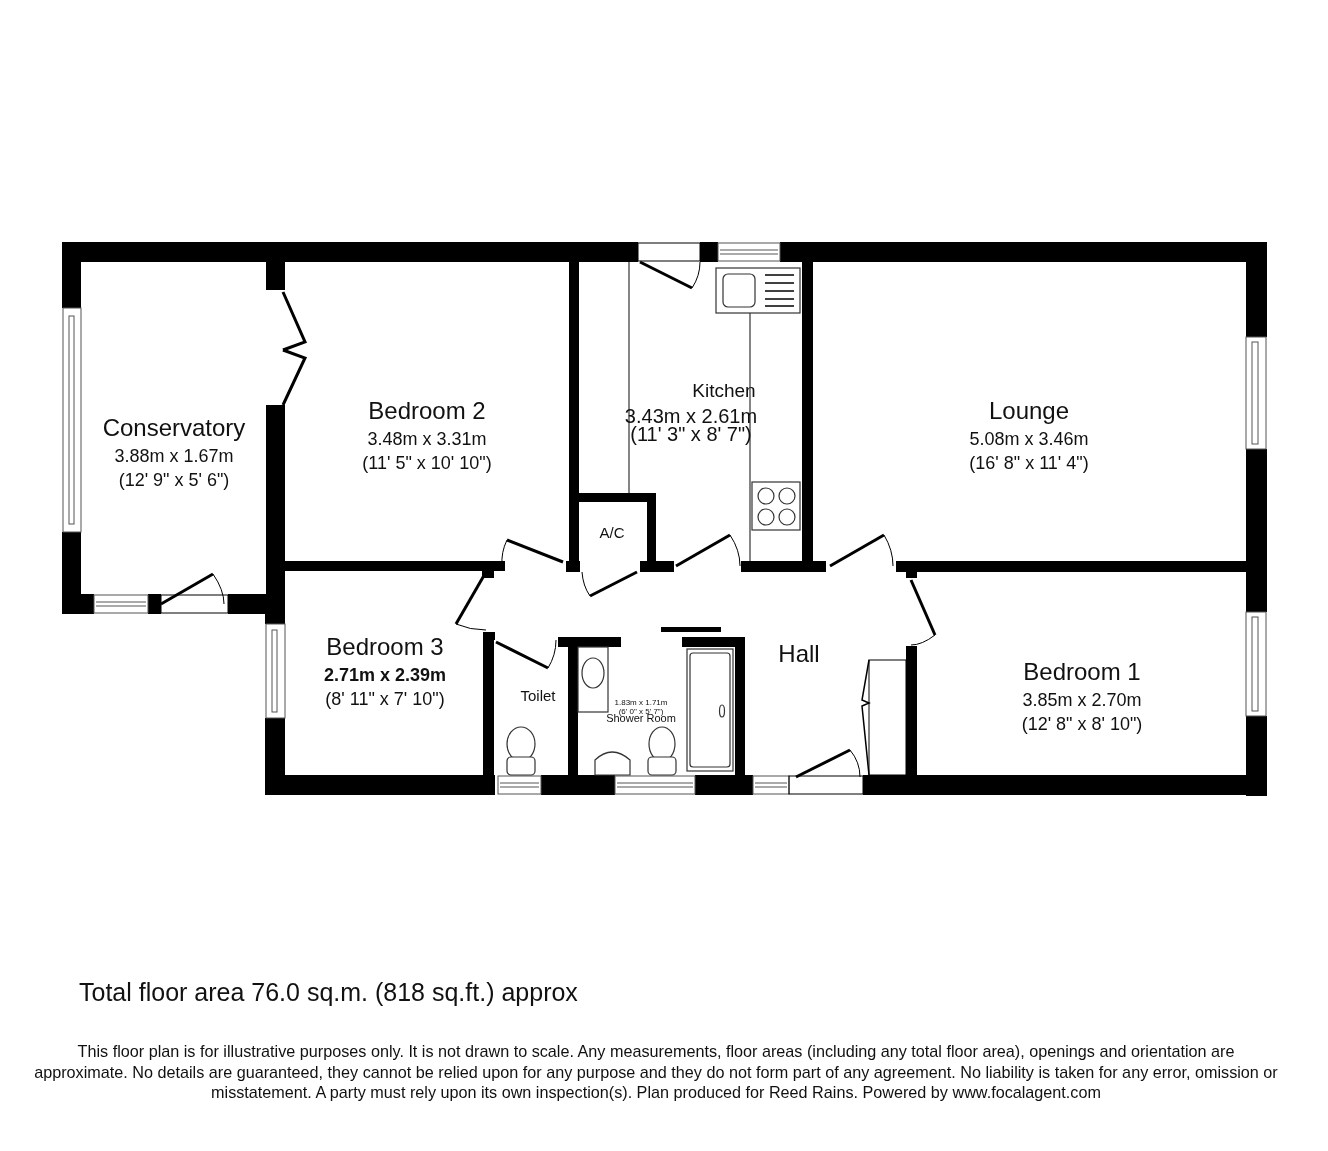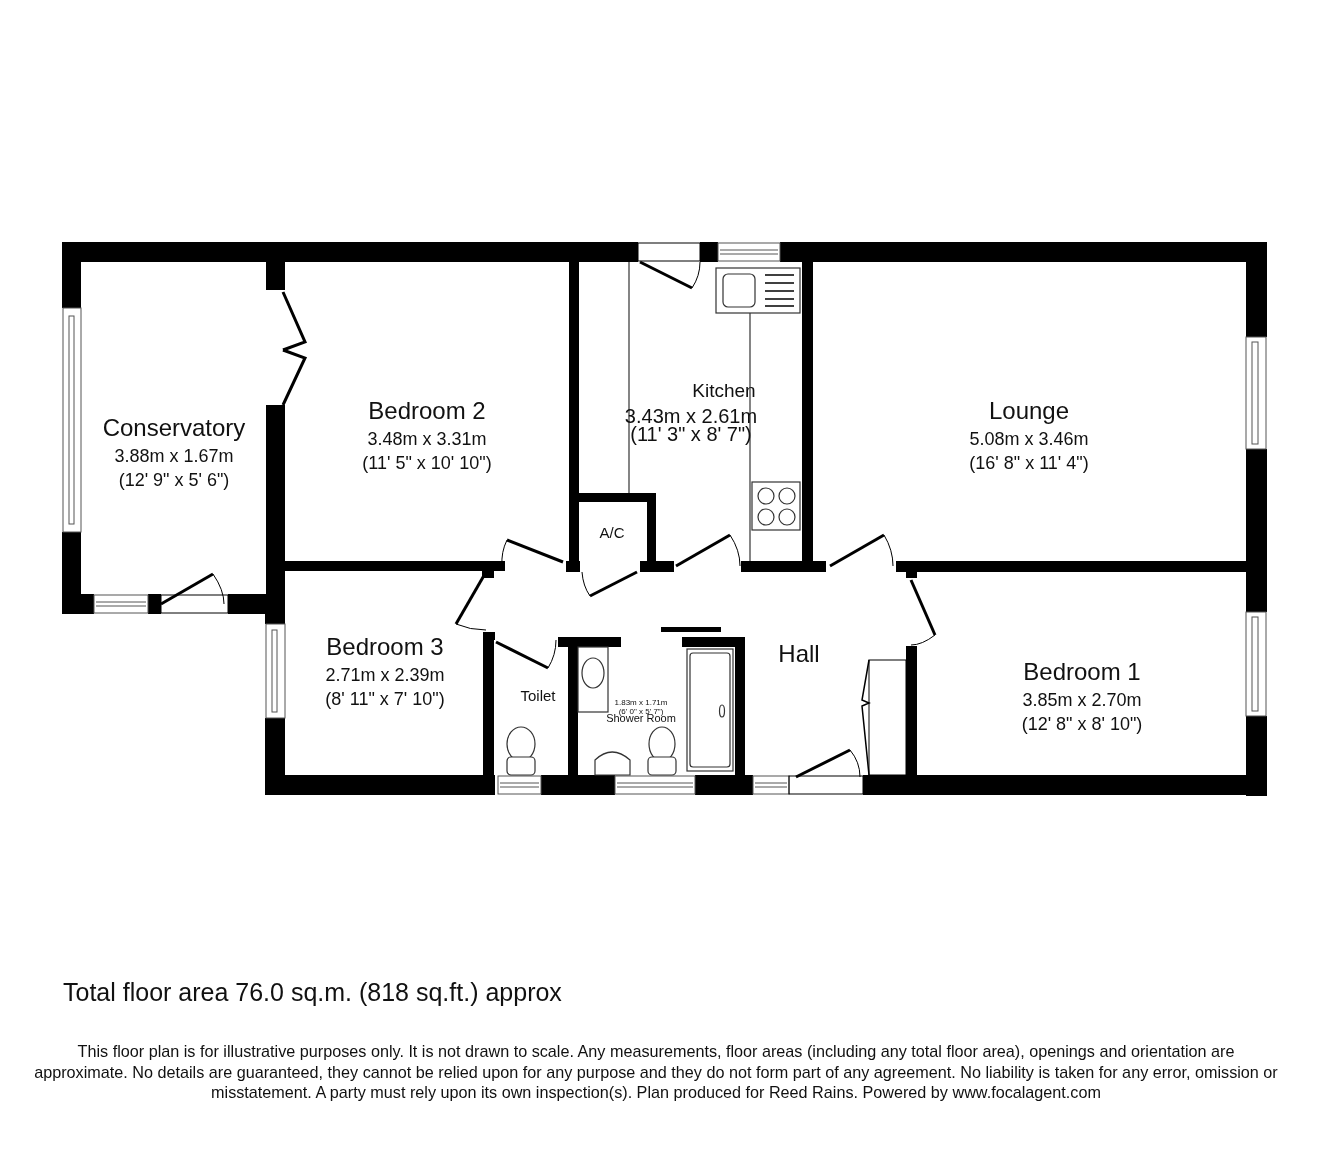--- a/index.html
+++ b/index.html
@@ -7,21 +7,21 @@
          font-family:"Liberation Sans", sans-serif; color:#111; }
   #plan { position:absolute; left:0; top:0; width:1328px; height:960px; }
   .lbl { position:absolute; text-align:center; transform:translateX(-50%); white-space:nowrap; line-height:1.15; }
   .room-name { font-size:24px; }
   .room-dim { font-size:18px; }
   .small-name { font-size:15px; }
   .tiny-name { font-size:11px;margin-top:29px; }
   .tiny-dim { font-size:8px; }
   .kit-name { font-size:19px; }
   .kit-dim { font-size:20px; }
-  #total { position:absolute; left:63px; top:978px; font-size:25px; white-space:nowrap;text-align:right; }
+  #total { position:absolute; left:79px; top:978px; font-size:25px; white-space:nowrap;text-align:right; }
   #disclaimer { position:absolute; left:32px; top:1041px; width:1248px; text-align:center;
                 font-size:16.2px; line-height:20.5px; }
 </style>
 </head>
 <body>
 
 <div id="plan">
   <svg width="1328" height="960" viewBox="0 0 1328 960" xmlns="http://www.w3.org/2000/svg">
 
     <g fill="#000">
@@ -201,21 +201,21 @@
 
   <div class="lbl kit-name" style="left:724px;top:380px;">Kitchen</div>
   <div class="lbl kit-dim" style="left:691px;top:405px;">3.43m x 2.61m</div>
   <div class="lbl kit-dim" style="left:691px;top:423px;">(11' 3" x 8' 7")</div>
 
   <div class="lbl room-name" style="left:1029px;top:397px;">Lounge</div>
   <div class="lbl room-dim" style="left:1029px;top:429px;">5.08m x 3.46m</div>
   <div class="lbl room-dim" style="left:1029px;top:453px;">(16' 8" x 11' 4")</div>
 
   <div class="lbl room-name" style="left:385px;top:633px;">Bedroom 3</div>
-  <div class="lbl room-dim" style="left:385px;top:665px;">2.71m x 2.39m</div>
+  <div class="lbl room-dim" style="left:385px;top:665px;font-weight:bold;">2.71m x 2.39m</div>
   <div class="lbl room-dim" style="left:385px;top:689px;">(8' 11" x 7' 10")</div>
 
   <div class="lbl small-name" style="left:538px;top:687px;">Toilet</div>
 
   <div class="lbl tiny-name" style="left:641px;top:683px;">Shower Room</div>
   <div class="lbl tiny-dim" style="left:641px;top:698px;">1.83m x 1.71m</div>
   <div class="lbl tiny-dim" style="left:641px;top:707px;">(6' 0" x 5' 7")</div>
 
   <div class="lbl room-name" style="left:799px;top:640px;text-align:right;">Hall</div>
 

